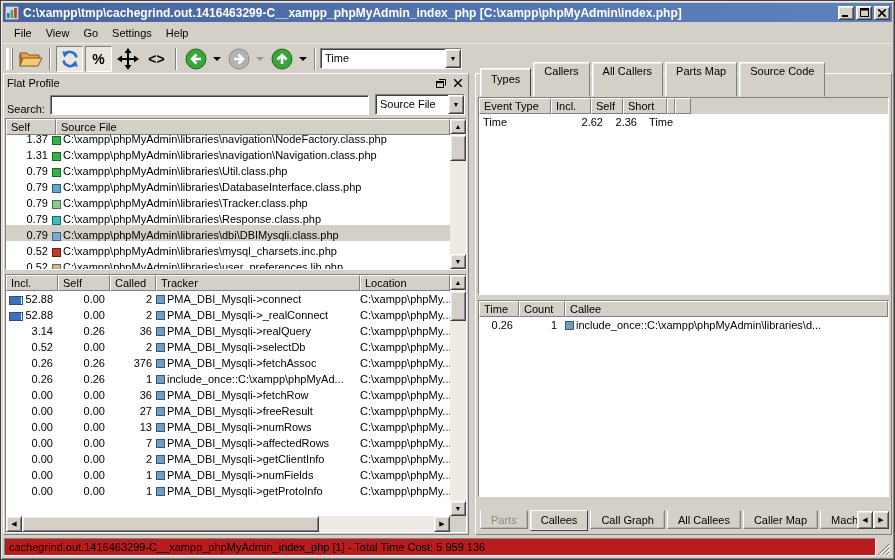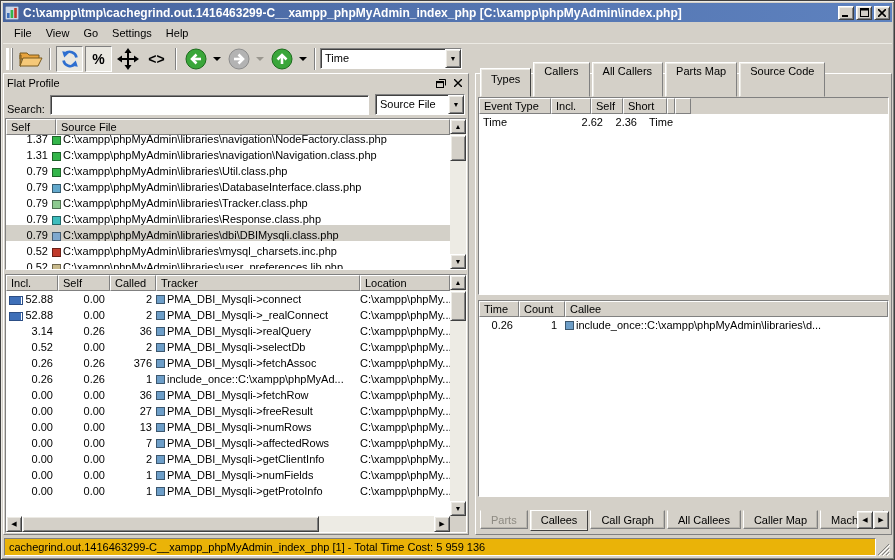--- a/index.html
+++ b/index.html
@@ -122,21 +122,21 @@
   .btab { height:19px; padding:3px 10px 0 10px; margin-right:2px; background:#D4D0C8; white-space:nowrap;
     border:1px solid; border-color:transparent #808080 #808080 #FFFFFF; box-shadow: inset -1px -1px 0 #b8b5ad; }
   .btab.active { height:21px; border-color:#FFFFFF #404040 #404040 #FFFFFF; box-shadow: inset 1px -1px 0 #ECEAE4; z-index:2; }
   .btab.disabled { color:#8d8a82; }
   .btab-arrows { position:absolute; right:0; top:1px; display:flex; }
   .btab-arrows .sbtn { height:18px; }
 
   
   .statusbar { height:22px; flex:none; display:flex; align-items:center; padding:2px 2px 1px 1px; }
   .status-field { flex:1; height:18px; border:1px solid; border-color:#808080 #FFFFFF #FFFFFF #808080;
-    padding:2px 4px; white-space:nowrap; overflow:hidden; background:#eab308; }
+    padding:2px 4px; white-space:nowrap; overflow:hidden; background:#b91c1c; }
   .grip { width:14px; height:16px; flex:none; align-self:flex-end; }
 
   svg { display:block; }
 </style>
 </head>
 <body>
 
 <div class="window">
 
   <div class="titlebar">

